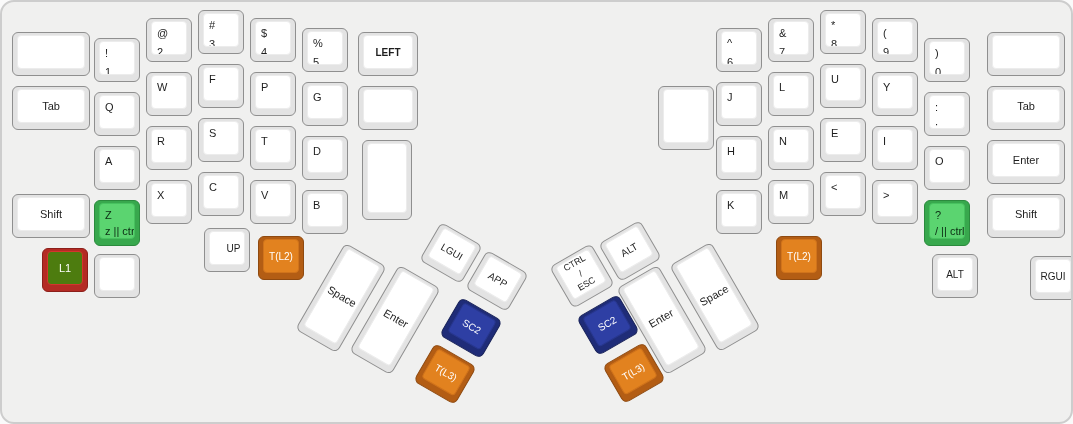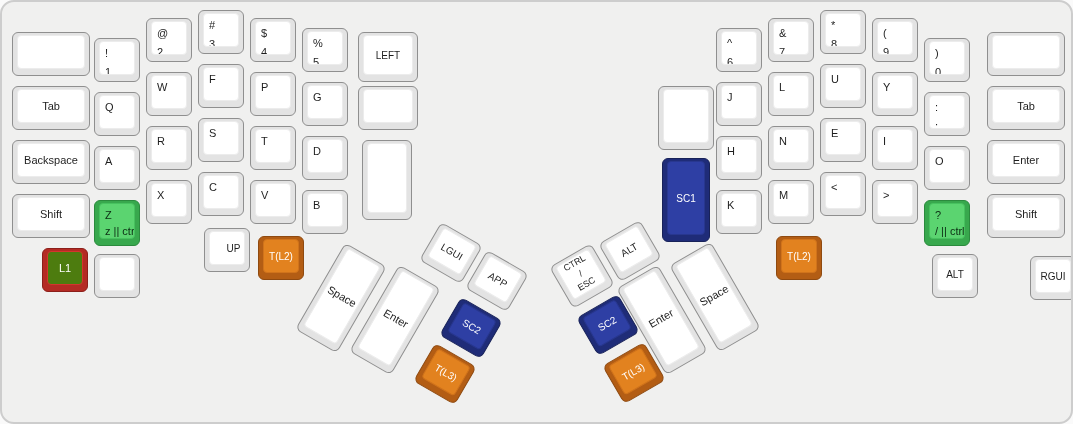--- a/index.html
+++ b/index.html
@@ -63,27 +63,20 @@
         <div class="legend" style="font-size: 11px;"></div>
       </div>
     </div>
     <div class="key white center" style="left: 10px; top: 84px; width: 78px; height: 44px;">
       <div class="keytop">
         <div class="legend" style="font-size: 11px;">
           <div class="line">Tab</div>
         </div>
       </div>
     </div>
-    <div class="key white center" style="left: 10px; top: 138px; width: 78px; height: 44px;">
-      <div class="keytop">
-        <div class="legend" style="font-size: 11px;">
-          <div class="line">Backspace</div>
-        </div>
-      </div>
-    </div>
     <div class="key white center" style="left: 10px; top: 192px; width: 78px; height: 44px;">
       <div class="keytop">
         <div class="legend" style="font-size: 11px;">
           <div class="line">Shift</div>
         </div>
       </div>
     </div>
     <div class="key red center" style="left: 40px; top: 246px; width: 46px; height: 44px;">
       <div class="keytop">
         <div class="legend" style="font-size: 11px;">
@@ -249,21 +242,21 @@
         </div>
       </div>
     </div>
     <div class="key white topleft" style="left: 300px; top: 188px; width: 46px; height: 44px;">
       <div class="keytop">
         <div class="legend" style="font-size: 11px;">
           <div class="line">B</div>
         </div>
       </div>
     </div>
-    <div class="key white center" style="left: 356px; top: 30px; width: 60px; height: 50px;">
+    <div class="key white center" style="left: 356px; top: 30px; width: 60px; height: 44px; font-weight: bold;">
       <div class="keytop">
         <div class="legend" style="font-size: 10px;">
           <div class="line">LEFT</div>
         </div>
       </div>
     </div>
     <div class="key white topleft" style="left: 356px; top: 84px; width: 60px; height: 44px;">
       <div class="keytop">
         <div class="legend" style="font-size: 11px;"></div>
       </div>
@@ -357,27 +350,20 @@
         <div class="legend" style="font-size: 11px;">
           <div class="line">Space</div>
         </div>
       </div>
     </div>
     <div class="key white topleft" style="left: 656px; top: 84px; width: 56px; height: 64px;">
       <div class="keytop">
         <div class="legend" style="font-size: 11px;"></div>
       </div>
     </div>
-    <div class="key blue center" style="left: 660px; top: 156px; width: 48px; height: 84px;">
-      <div class="keytop">
-        <div class="legend" style="font-size: 10px;">
-          <div class="line">SC1</div>
-        </div>
-      </div>
-    </div>
     <div class="key white topleft" style="left: 714px; top: 26px; width: 46px; height: 44px;">
       <div class="keytop">
         <div class="legend" style="font-size: 11px;">
           <div class="line">^</div>
           <div class="line">6</div>
         </div>
       </div>
     </div>
     <div class="key white topleft" style="left: 714px; top: 80px; width: 46px; height: 44px;">
       <div class="keytop">

